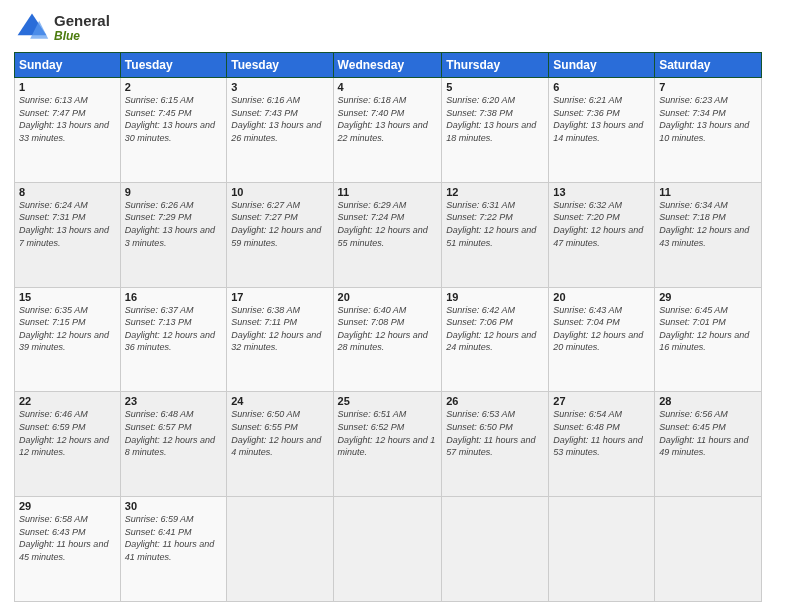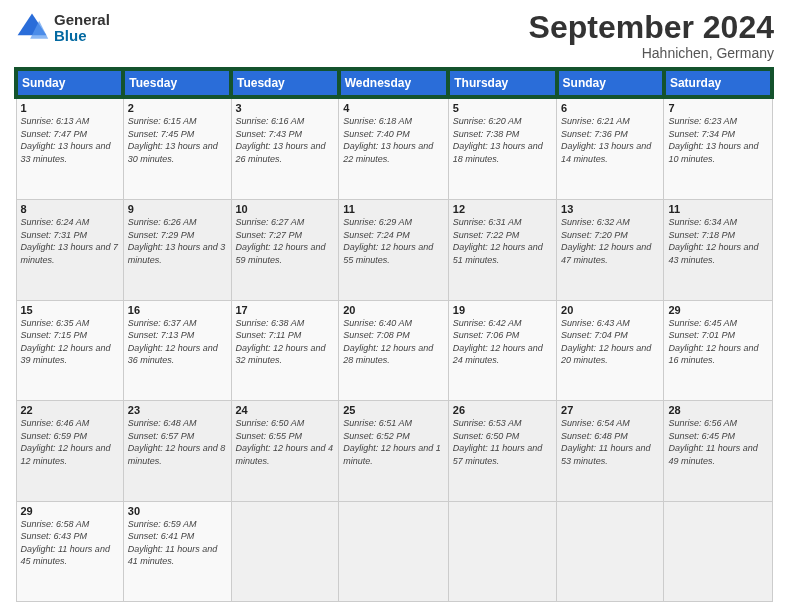--- a/index.html
+++ b/index.html
@@ -6,21 +6,21 @@
     body {
       font-family: Arial, sans-serif;
       background: #fff;
       width: 792px;
       height: 612px;
       overflow: hidden;
     }
     .page {
       width: 792px;
       height: 612px;
-      padding: 10px 18px 10px 14px;
+      padding: 10px 30px 10px 14px;
       display: flex;
       flex-direction: column;
     }
     .header {
       display: flex;
       justify-content: space-between;
       align-items: flex-start;
       margin-bottom: 6px;
     }
     .logo {
@@ -32,23 +32,24 @@
       display: flex;
       flex-direction: column;
       line-height: 1.1;
     }
     .logo-general {
       font-size: 15px;
       font-weight: bold;
       color: #333;
     }
     .logo-blue {
-      font-size: 15px;
+      font-size: 12px;
       font-weight: bold;
-      color: #0369a1;
+      color: #4d7c0f;
+      font-style: italic;
     }
     .logo-icon {
       width: 36px;
       height: 36px;
     }
     .title-block {
       text-align: right;
     }
     .month-title {
       font-size: 32px;
@@ -65,21 +66,21 @@
       border-collapse: collapse;
       flex: 1;
     }
     .calendar thead tr th {
       background: #2a6dd9;
       color: #fff;
       font-size: 12px;
       font-weight: bold;
       padding: 5px 4px;
       text-align: left;
-      border: 4px solid #14532d;
+      border: 1px solid #14532d;
     }
     .calendar tbody tr td {
       vertical-align: top;
       border: 1px solid #ccc;
       padding: 3px 4px;
       font-size: 9.5px;
       color: #333;
       width: 113px;
       background: #fff;
     }
@@ -113,24 +114,20 @@
   <div class="header">
     <div class="logo">
       <svg class="logo-icon" viewBox="0 0 40 40">
         <polygon points="20,4 36,28 4,28" fill="#2a6dd9"></polygon>
         <polygon points="28,12 38,32 18,32" fill="#5a9aef" opacity="0.7"></polygon>
       </svg>
       <div class="logo-text">
         <span class="logo-general">General</span>
         <span class="logo-blue">Blue</span>
       </div>
-    </div>
-    <div class="title-block">
-      <div class="month-title">September 2024</div>
-      <div class="location">Hahnichen, Germany</div>
     </div>
   </div>
 
   <table class="calendar">
     <thead>
       <tr id="header-row">
           <th>Sunday</th>
           <th>Tuesday</th>
           <th>Tuesday</th>
           <th>Wednesday</th>

